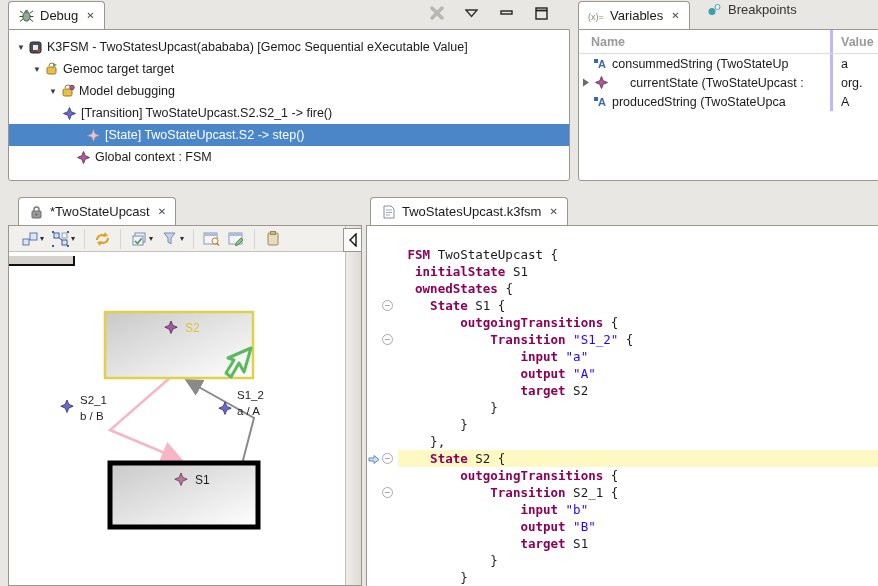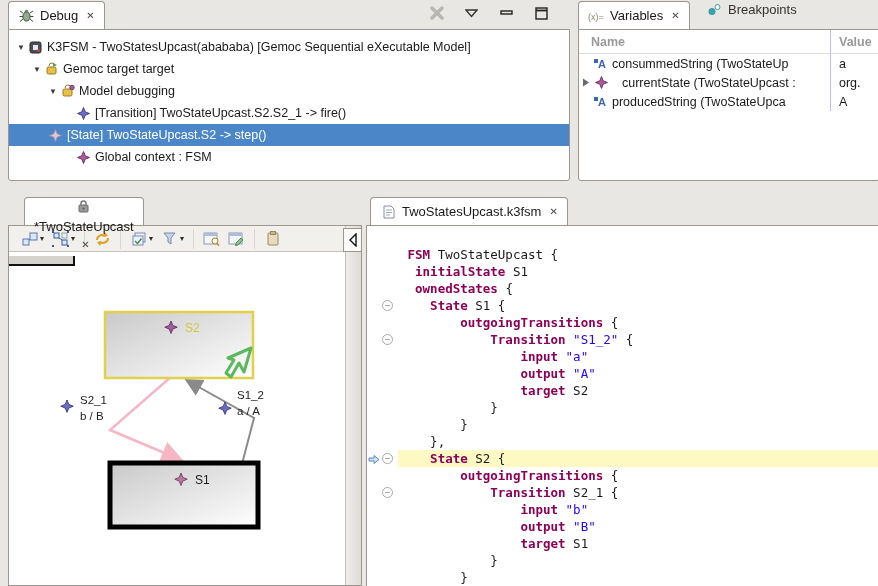--- a/index.html
+++ b/index.html
@@ -20,21 +20,21 @@
   .tree-row { height:22px; display:flex; align-items:center; font-size:12.5px; white-space:nowrap; }
   .tree-row.selected { background:#4a86c8; color:#fff; }
   .twisty { width:12px; text-align:center; font-size:8px; color:#3a3a3a; flex:none; }
   .tree-row.selected .twisty { color:#fff; }
   .ticon { width:17px; height:16px; flex:none; display:inline-flex; align-items:center; justify-content:center; }
   
   .var-head { height:24px; display:flex; border-bottom:1px solid #dcdcdc;
     font-size:12.5px; font-weight:bold; color:#9a9a9a; align-items:center; }
   .var-row { height:19px; display:flex; align-items:center; font-size:12.5px; }
   .vcol-name { width:251px; overflow:hidden; white-space:nowrap; display:flex; align-items:center; flex:none; }
-  .vcol-val  { border-left:1px solid #c4b5fd; padding-left:8px; overflow:hidden; white-space:nowrap; flex:1; height:100%; display:flex; align-items:center;}
+  .vcol-val  { border-left:3px solid #c4b5fd; padding-left:8px; overflow:hidden; white-space:nowrap; flex:1; height:100%; display:flex; align-items:center;}
   
   .toolbar { position:absolute; display:flex; align-items:center; background:#f2f0ed;
     border-bottom:1px solid #c6c2bc; }
   .tbtn { height:22px; display:inline-flex; align-items:center; justify-content:center; padding:0 4px; }
   .tsep { width:1px; height:20px; background:#d8d5d0; margin:0 5px; }
   .darr { font-size:8px; color:#2a2a2a; margin-left:2px; }
   
   .code-area { position:absolute; background:#fff; overflow:hidden;
     font-family:"DejaVu Sans Mono", monospace; font-size:12.5px; }
   .cline { height:17px; display:flex; white-space:pre; }
@@ -102,21 +102,21 @@
     <div id="debug-tree">
         <div class="tree-row" style="padding-left: 6px;">
           <span class="twisty">▼</span>
           <span class="ticon">
             <svg width="13" height="13">
               <rect x="1" y="1" width="11" height="11" rx="2" fill="#4c4c56" stroke="#2a2a32"></rect>
               <rect x="4" y="4" width="5" height="5" fill="#e8e8ee"></rect>
               <circle cx="9.5" cy="9.5" r="1.5" fill="#c04040"></circle>
             </svg>
           </span>
-          <span style="margin-left: 3px;">K3FSM - TwoStatesUpcast(abababa) [Gemoc Sequential eXecutable Model]</span>
+          <span style="margin-left: 3px;">K3FSM - TwoStatesUpcast(abababa) [Gemoc Sequential eXecutable Value]</span>
         </div>
         <div class="tree-row" style="padding-left: 22px;">
           <span class="twisty">▼</span>
           <span class="ticon">
             <svg width="14" height="14">
               <rect x="2" y="5" width="9" height="7" rx="1.5" fill="#e6c048" stroke="#9a7a20"></rect>
               <path d="M4,4 a3,3 0 0 1 6,0" fill="none" stroke="#9a7a20"></path>
               <path d="M8,1 l4,2 -4,2 z" fill="#5aa05a"></path>
             </svg>
           </span>
@@ -126,30 +126,30 @@
           <span class="twisty">▼</span>
           <span class="ticon">
             <svg width="14" height="14">
               <rect x="2" y="5" width="9" height="7" rx="1.5" fill="#e6c048" stroke="#9a7a20"></rect>
               <path d="M4,4 a3,3 0 0 1 6,0" fill="none" stroke="#9a7a20"></path>
               <circle cx="11" cy="3.5" r="2.2" fill="#b05a9a" stroke="#6a3a6a"></circle>
             </svg>
           </span>
           <span style="margin-left: 3px;">Model debugging</span>
         </div>
-        <div class="tree-row" style="padding-left: 54px;">
+        <div class="tree-row" style="padding-left: 40px;">
           <span class="twisty"></span>
           <span class="ticon">
             <svg width="13" height="13">
               <path d="M6.5,0.5 l1.7,4.3 4.3,1.7 -4.3,1.7 -1.7,4.3 -1.7,-4.3 -4.3,-1.7 4.3,-1.7 z" fill="#6b6bc4" stroke="#45458a"></path>
             </svg>
           </span>
           <span style="margin-left: 3px;">[Transition] TwoStateUpcast.S2.S2_1 -&gt; fire()</span>
         </div>
-        <div class="tree-row selected" style="padding-left: 26px;">
+        <div class="tree-row selected" style="padding-left: 64px;">
           <span class="twisty"></span>
           <span class="ticon">
             <svg width="13" height="13">
               <path d="M6.5,0.5 l1.7,4.3 4.3,1.7 -4.3,1.7 -1.7,4.3 -1.7,-4.3 -4.3,-1.7 4.3,-1.7 z" fill="#d9c9d9" stroke="#a98ca9"></path>
             </svg>
           </span>
           <span style="margin-left: 3px;">[State] TwoStateUpcast.S2 -&gt; step()</span>
         </div>
         <div class="tree-row" style="padding-left: 54px;">
           <span class="twisty"></span>
@@ -209,21 +209,21 @@
             <span style="width: 14px; flex: 0 0 auto; display: inline-flex; justify-content: center;">
               <svg width="8" height="9">
                 <path d="M1,0.5 L7,4.5 L1,8.5 z" fill="#6a6a6a"></path>
               </svg>
             </span>
             <span class="ticon">
               <svg width="13" height="13">
                 <path d="M6.5,0.5 l1.7,4.3 4.3,1.7 -4.3,1.7 -1.7,4.3 -1.7,-4.3 -4.3,-1.7 4.3,-1.7 z" fill="#b05a9a" stroke="#6a3a6a"></path>
               </svg>
             </span>
-            <span style="margin-left: 12px;">currentState (TwoStateUpcast :</span>
+            <span style="margin-left: 20px;">currentState (TwoStateUpcast :</span>
           </div>
           <div class="vcol-val">org.</div>
         </div>
         <div class="var-row">
           <div class="vcol-name">
             <span style="width: 14px; flex: 0 0 auto; display: inline-flex; justify-content: center;"></span>
             <span class="ticon">
               <svg width="15" height="13">
                 <rect x="0" y="2" width="4" height="4" fill="#3a66b8"></rect>
                 <text x="4" y="11" font-size="11" font-weight="bold" fill="#3a66b8">A</text>
@@ -232,21 +232,21 @@
             <span style="margin-left: 2px;">producedString (TwoStateUpca</span>
           </div>
           <div class="vcol-val">A</div>
         </div>
       </div>
   </div>
 </div>
 
 <div class="panel" style="left:8px; top:196px; width:354px; height:390px;">
   <div class="tabbar">
-    <div class="tab" style="left:16px;flex-direction:column;">
+    <div class="tab" style="left:10px;">
       <span class="ticon">
           <svg width="13" height="14">
             <rect x="2" y="6" width="9" height="7" rx="1" fill="#9a9a9a" stroke="#6a6a6a"></rect>
             <path d="M4,6 v-1.5 a2.5,2.5 0 0 1 5,0 V6" fill="none" stroke="#7a7a7a" stroke-width="1.5"></path>
             <circle cx="6.5" cy="9.5" r="1" fill="#555"></circle>
           </svg>
         </span>
       <span>*TwoStateUpcast</span>
       <span class="close">✕</span>
     </div>

